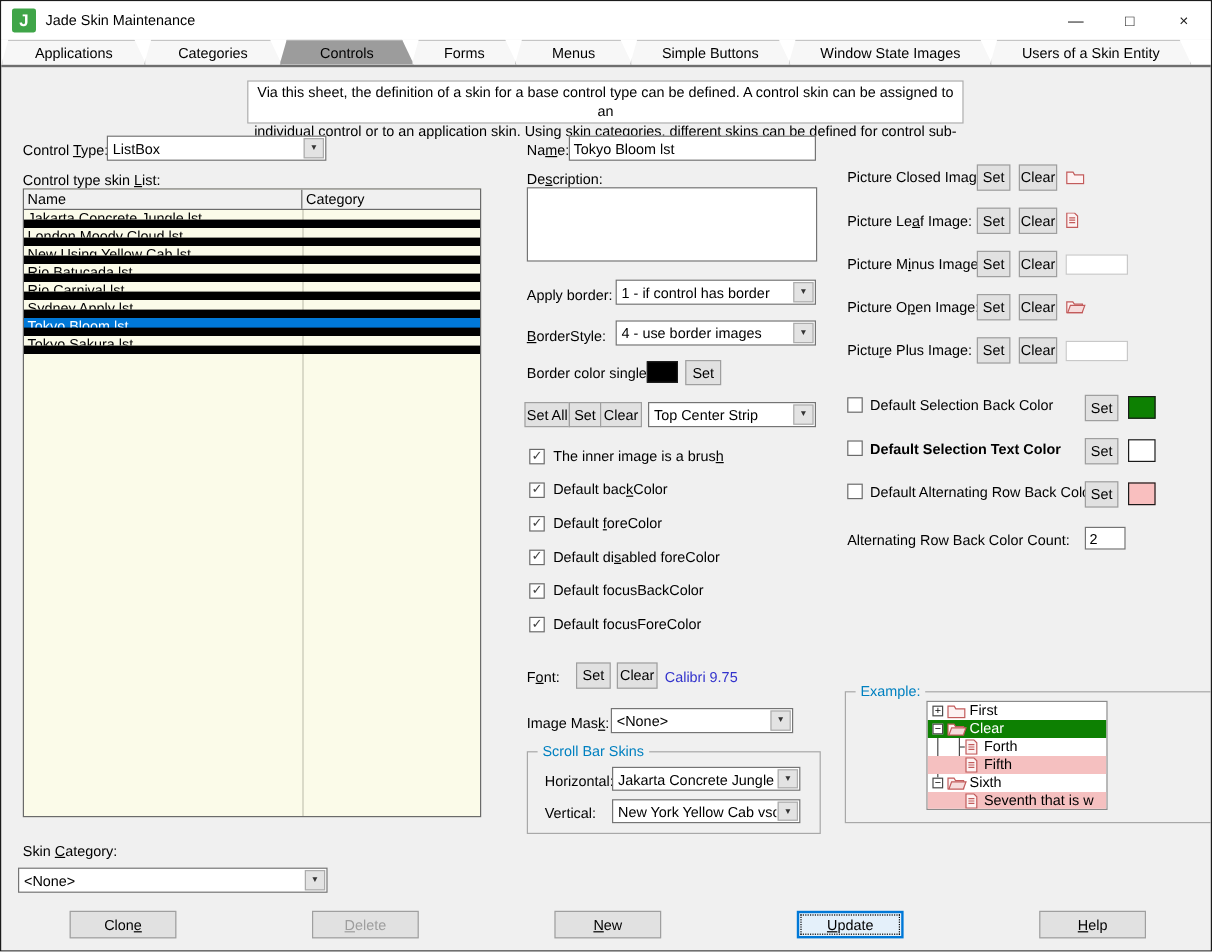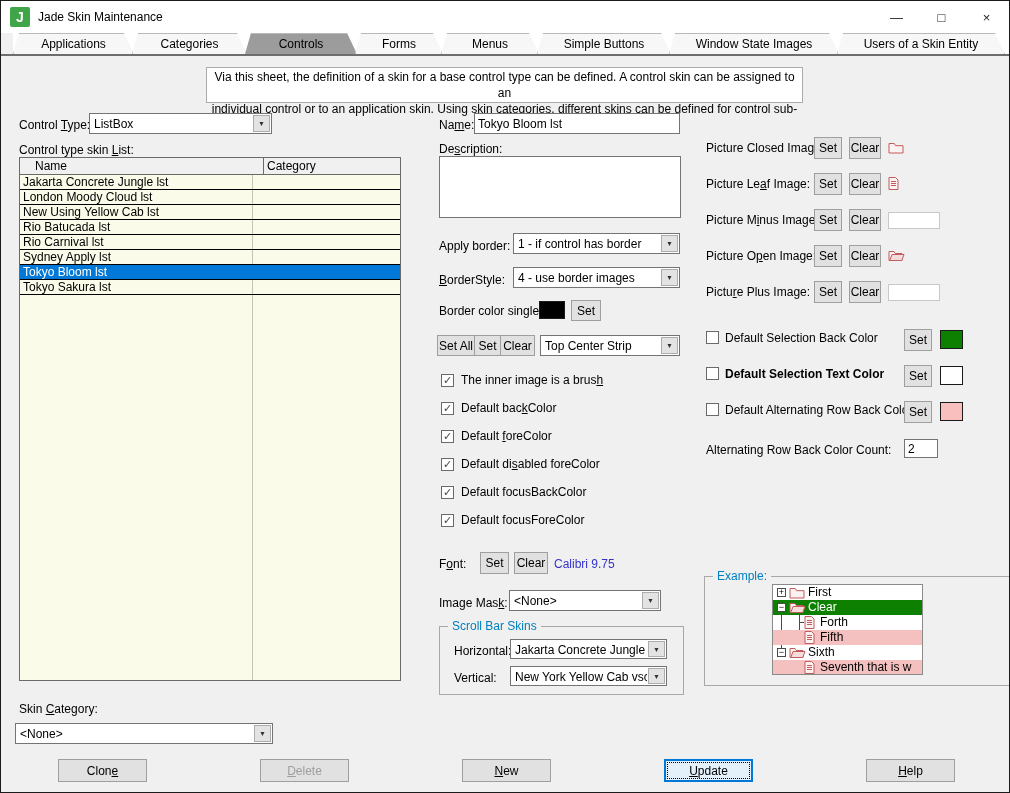--- a/index.html
+++ b/index.html
@@ -6,21 +6,21 @@
   #win{position:relative;width:1010px;height:793px;background:#F0F0F0;border:1px solid #1b1b1b;
        box-sizing:border-box;overflow:hidden;font-size:12px;color:#000;}
   
   .titlebar{position:absolute;left:0;top:0;right:0;height:32px;background:#fff;display:flex;align-items:center;}
   .appicon{width:20px;height:20px;margin-left:9px;background:#3FA548;color:#fff;font-weight:bold;
            display:flex;align-items:center;justify-content:center;border-radius:2px;font-size:14px;}
   .title{margin-left:8px;font-size:12px;}
   .wbtns{position:absolute;right:0;top:0;height:32px;display:flex;}
   .wbtn{width:45px;height:32px;display:flex;align-items:center;justify-content:center;font-size:13px;color:#222;}
   
-  .tabstrip{position:absolute;left:0;top:32px;right:0;height:21px;background:#fff;display:flex;margin-left:12px;}
+  .tabstrip{position:absolute;left:0;top:32px;right:0;height:21px;background:#fff;display:flex;}
   .tab{height:21px;display:flex;align-items:center;justify-content:center;background:#F7F7F7;
        border:1px solid #B9B9B9;border-bottom:none;box-sizing:border-box;
        clip-path:polygon(6px 0,calc(100% - 10px) 0,100% 100%,0 100%);margin-right:-2px;}
   .tab.sel{background:#9C9C9C;}
   .tabline{position:absolute;left:0;top:53px;right:0;height:2px;background:#6E6E6E;}
   
   .lbl{position:absolute;white-space:nowrap;}
   .infobox{position:absolute;left:205px;top:66px;width:597px;height:36px;background:#fff;
            border:1px solid #ABABAB;box-sizing:border-box;text-align:center;line-height:16px;padding-top:1px;}
   .combo{position:absolute;height:21px;background:#fff;border:1px solid #747474;box-sizing:border-box;}
@@ -36,24 +36,24 @@
   .cbox{display:inline-block;width:13px;height:13px;background:#fff;border:1px solid #6A6A6A;
         box-sizing:border-box;text-align:center;line-height:11px;font-size:11px;color:#444;flex:none;}
   .groupbox{position:absolute;border:1px solid #A8A8A8;box-sizing:border-box;}
   .gtitle{position:absolute;top:-8px;left:8px;background:#F0F0F0;padding:0 4px;color:#0080C0;}
   u{text-decoration:underline;}
   
   #skin-table{position:absolute;left:18px;top:156px;width:382px;height:524px;background:#FBFBE9;
               border:1px solid #6A6A6A;box-sizing:border-box;overflow:hidden;}
   .lhead{display:flex;height:17px;background:#F0F0F0;border-bottom:1px solid #6A6A6A;box-sizing:border-box;}
   .lh{padding:1px 0 0 3px;box-sizing:border-box;}
-  .lh.n{width:232px;border-right:1px solid #6A6A6A;margin-left:12px;}
+  .lh.n{width:232px;border-right:1px solid #6A6A6A;}
   .lh.c{flex:1;}
   .ldivider{position:absolute;left:232px;top:17px;bottom:0;width:1px;background:#C4C4B4;}
-  .lrow{display:flex;height:15px;line-height:14px;border-bottom:1px solid #000000;box-sizing:border-box;position:relative;}
+  .lrow{display:flex;height:15px;line-height:14px;border-bottom:7px solid #000000;box-sizing:border-box;position:relative;}
   .lrow .lc-name{width:232px;padding-left:3px;box-sizing:border-box;overflow:hidden;white-space:nowrap;}
   .lrow .lc-cat{flex:1;}
   .lrow.sel{background:#0078D7;color:#fff;}
   
   #cblist{position:absolute;left:440px;top:373px;width:250px;}
   .cbrow{height:28px;display:flex;align-items:flex-start;}
   .cblab{margin-left:7px;margin-top:-1px;}
   
   #picrows{position:absolute;left:703px;top:136px;width:300px;height:180px;}
   #colorrows{position:absolute;left:703px;top:330px;width:300px;height:110px;}

